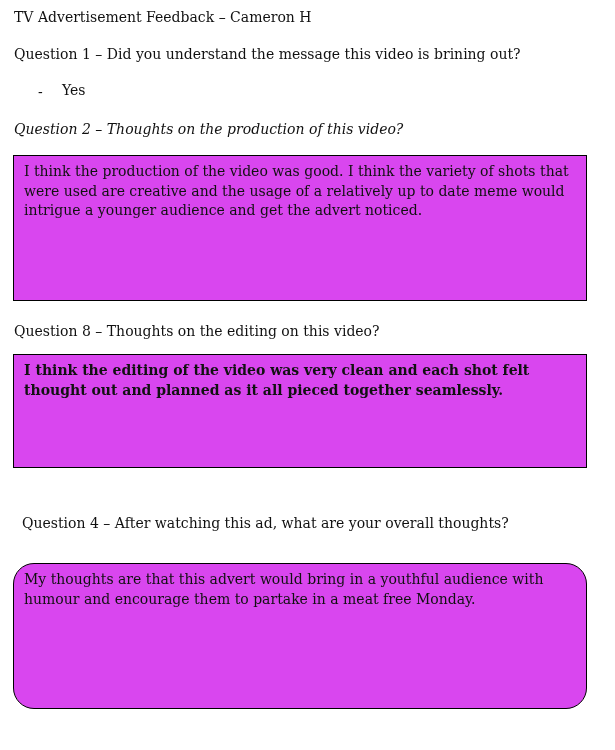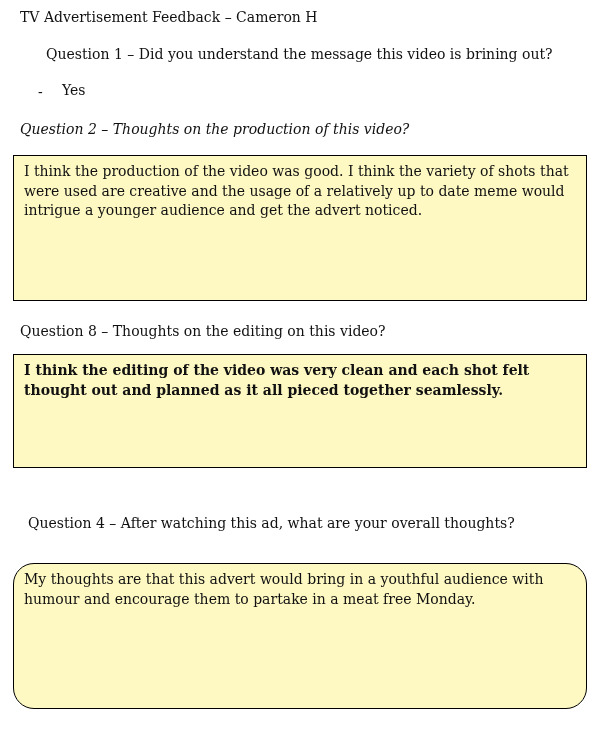--- a/index.html
+++ b/index.html
@@ -1,29 +1,29 @@
 <!DOCTYPE html>
 <html><head>
   <meta charset="utf-8">
   <style>
     html, body { margin:0; padding:0; background:#ffffff; }
     body { width:615px; height:750px; position:relative; overflow:hidden;
            font-family: "DejaVu Serif", "Liberation Serif", serif; color:#111; }
-    .line { position:absolute; left:20px; font-size:14px; line-height:18px; white-space:nowrap; }
+    .line { position:absolute; left:14px; font-size:14px; line-height:18px; white-space:nowrap; }
     .bullet { position:absolute; font-size:14px; line-height:18px; }
-    .box { position:absolute; left:13px; width:574px; border:1.5px solid #000; box-sizing:border-box; background:#fef9c3; }
+    .box { position:absolute; left:13px; width:574px; border:1.5px solid #000; box-sizing:border-box; background:#d946ef; }
     .box p { margin:0; padding:6px 10px 0 10px; font-size:14px; line-height:19.5px; }
   </style>
 </head>
 <body>
 
 <div>
   <div class="line" style="top:8px;">TV Advertisement Feedback – Cameron H</div>
 
-  <div class="line" style="top:45px;margin-left:26px;">Question 1 – Did you understand the message this video is brining out?</div>
+  <div class="line" style="top:45px;">Question 1 – Did you understand the message this video is brining out?</div>
   <span class="bullet" style="left:38px; top:83px;">-</span>
   <span class="bullet" style="left:62px; top:81px;">Yes</span>
 
   <div class="line" style="top:120px;font-style:italic;">Question 2 – Thoughts on the production of this video?</div>
   <div class="box" style="top:155px; height:146px;">
     <p>I think the production of the video was good. I think the variety of shots that were used are creative and the usage of a relatively up to date meme would intrigue a younger audience and get the advert noticed.</p>
   </div>
 
   <div class="line" style="top:322px;">Question 8 – Thoughts on the editing on this video?</div>
   <div class="box" style="top:354px; height:114px;font-weight:bold;">

